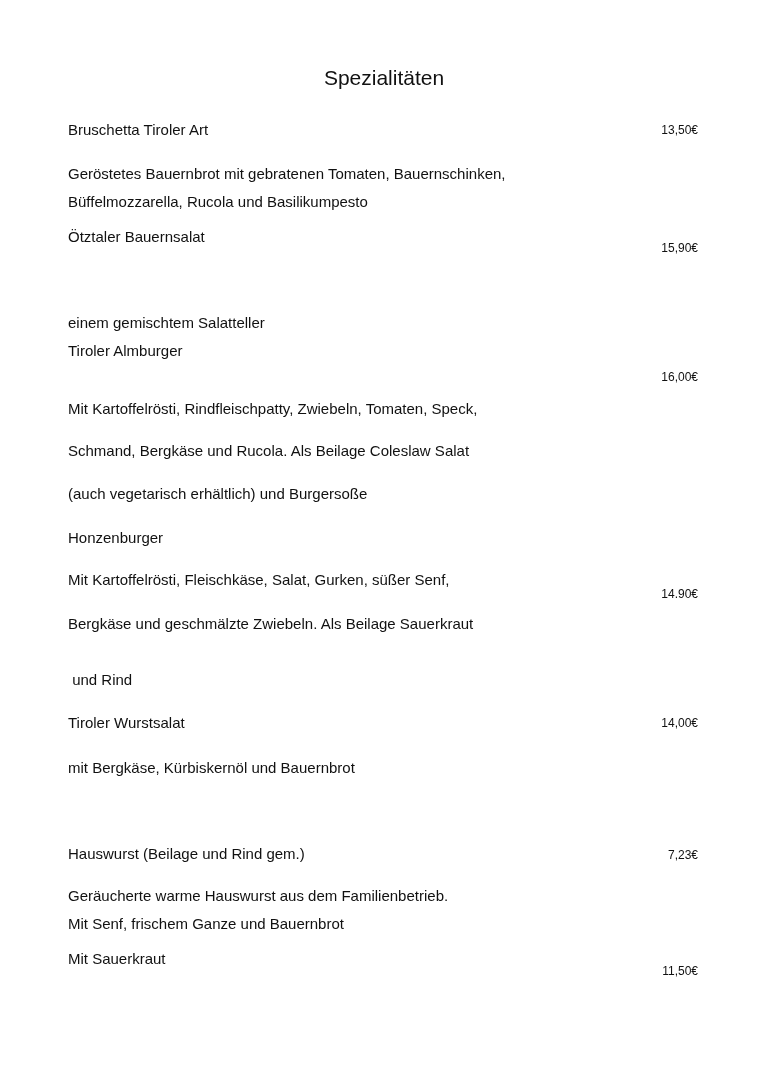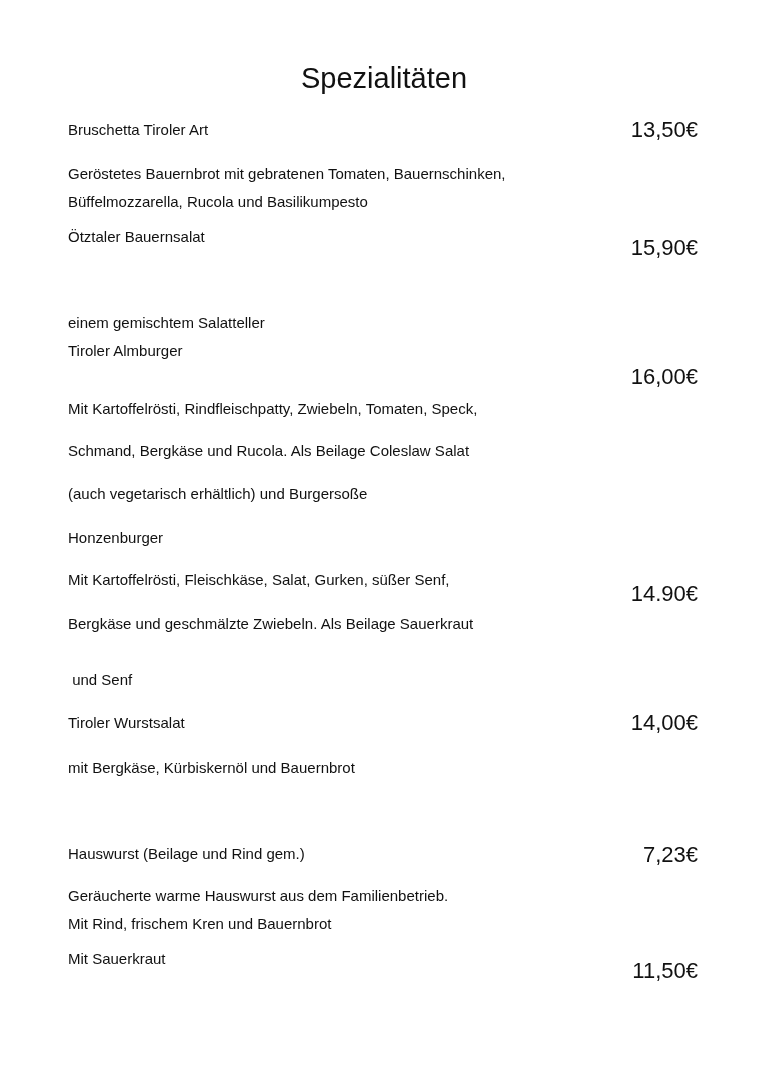--- a/index.html
+++ b/index.html
@@ -4,28 +4,28 @@
   <style>
     html, body { margin: 0; padding: 0; background: #ffffff; }
     body {
       width: 768px; height: 1076px; position: relative; overflow: hidden;
       font-family: "Liberation Sans", "DejaVu Sans", sans-serif;
       color: #111111;
     }
     .page { position: absolute; left: 0; top: 0; width: 768px; height: 1076px; background: #fff; }
     .title {
       position: absolute; left: 0; width: 768px; top: 60px;
-      text-align: center; font-size: 29px; line-height: 36px; color: #111;
+      text-align: center; font-size: 21px; line-height: 36px; color: #111;
     }
     .line {
       position: absolute; left: 68px; font-size: 15px; line-height: 24px;
       white-space: nowrap; color: #111;
     }
     .price {
-      position: absolute; right: 70px; font-size: 22px; line-height: 24px;
+      position: absolute; right: 70px; font-size: 12px; line-height: 24px;
       text-align: right; white-space: nowrap; color: #111;
     }
   </style>
 </head>
 <body>
 
 <div class="page">
   <div class="title">Spezialitäten</div>
 
   <div class="line" style="top:118px">Bruschetta Tiroler Art</div>
@@ -40,26 +40,26 @@
   <div class="line" style="top:339px">Tiroler Almburger</div>
   <div class="price" style="top:365px">16,00€</div>
   <div class="line" style="top:397px">Mit Kartoffelrösti, Rindfleischpatty, Zwiebeln, Tomaten, Speck,</div>
   <div class="line" style="top:439px">Schmand, Bergkäse und Rucola. Als Beilage Coleslaw Salat</div>
   <div class="line" style="top:482px">(auch vegetarisch erhältlich) und Burgersoße</div>
 
   <div class="line" style="top:526px">Honzenburger</div>
   <div class="price" style="top:582px">14.90€</div>
   <div class="line" style="top:568px">Mit Kartoffelrösti, Fleischkäse, Salat, Gurken, süßer Senf,</div>
   <div class="line" style="top:612px">Bergkäse und geschmälzte Zwiebeln. Als Beilage Sauerkraut</div>
-  <div class="line" style="top:668px; white-space:pre"> und Senf</div>
+  <div class="line" style="top:668px; white-space:pre"> und Rind</div>
 
   <div class="line" style="top:711px">Tiroler Wurstsalat</div>
   <div class="price" style="top:711px">14,00€</div>
   <div class="line" style="top:756px">mit Bergkäse, Kürbiskernöl und Bauernbrot</div>
 
   <div class="line" style="top:842px">Hauswurst (Beilage und Rind gem.)</div>
   <div class="price" style="top:843px">7,23€</div>
   <div class="line" style="top:884px">Geräucherte warme Hauswurst aus dem Familienbetrieb.</div>
-  <div class="line" style="top:912px">Mit Rind, frischem Kren und Bauernbrot</div>
+  <div class="line" style="top:912px">Mit Senf, frischem Ganze und Bauernbrot</div>
 
   <div class="line" style="top:947px">Mit Sauerkraut</div>
   <div class="price" style="top:959px">11,50€</div>
 </div>
 
 </body></html>

